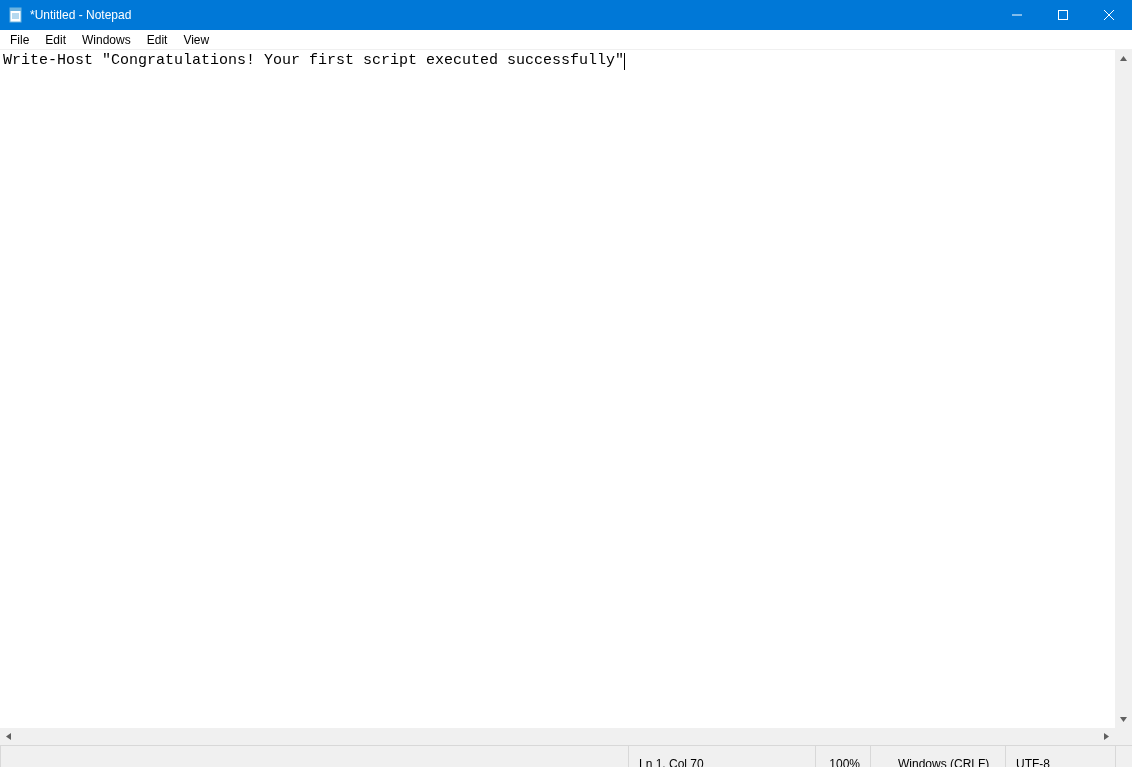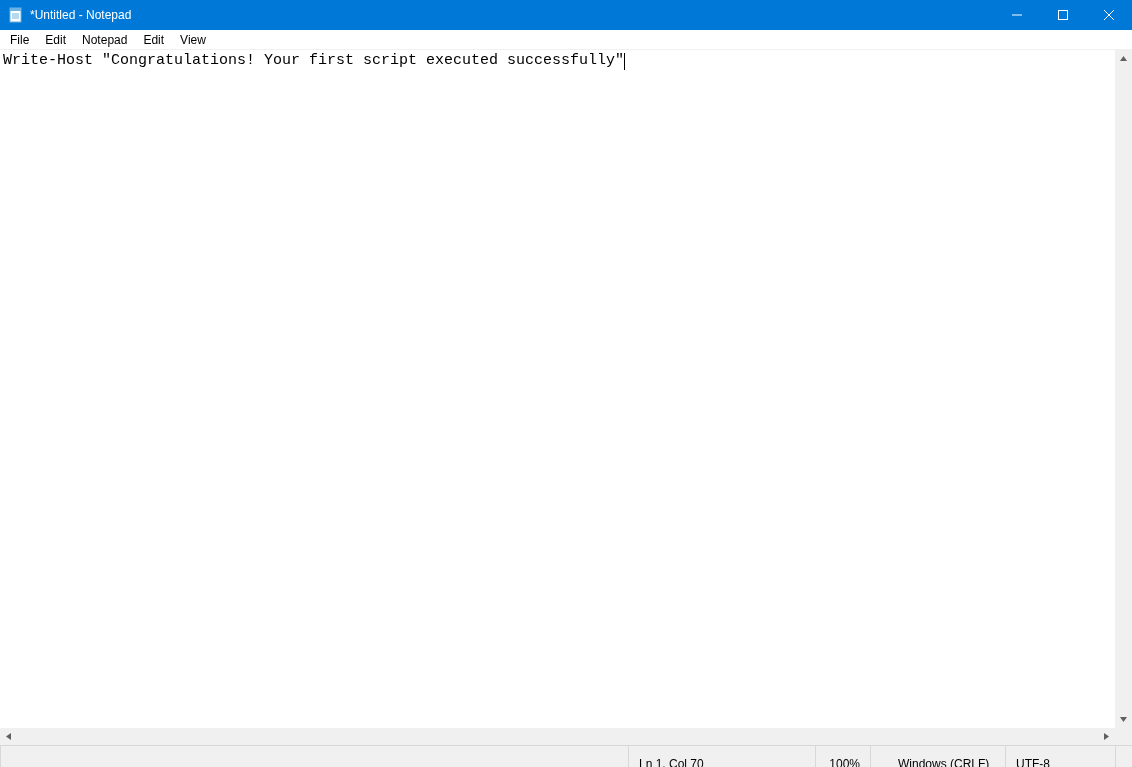--- a/index.html
+++ b/index.html
@@ -70,21 +70,21 @@
           <line x1="0" y1="0" x2="10" y2="10" stroke="#fff" stroke-width="1"></line>
           <line x1="10" y1="0" x2="0" y2="10" stroke="#fff" stroke-width="1"></line>
         </svg>
     </div>
   </div>
 </div>
 
 <div class="menubar">
   <div class="menuitem">File</div>
   <div class="menuitem">Edit</div>
-  <div class="menuitem">Notepad</div>
+  <div class="menuitem">Windows</div>
   <div class="menuitem">Edit</div>
   <div class="menuitem">View</div>
 </div>
 
 <div class="editor-wrap">
   <div class="editor"><span>Write-Host "Congratulations! Your first script executed successfully"</span><span class="cursor"></span></div>
 
   <div class="vscroll">
     <div class="sb-btn">
       <svg width="9" height="9" viewBox="0 0 9 9">

